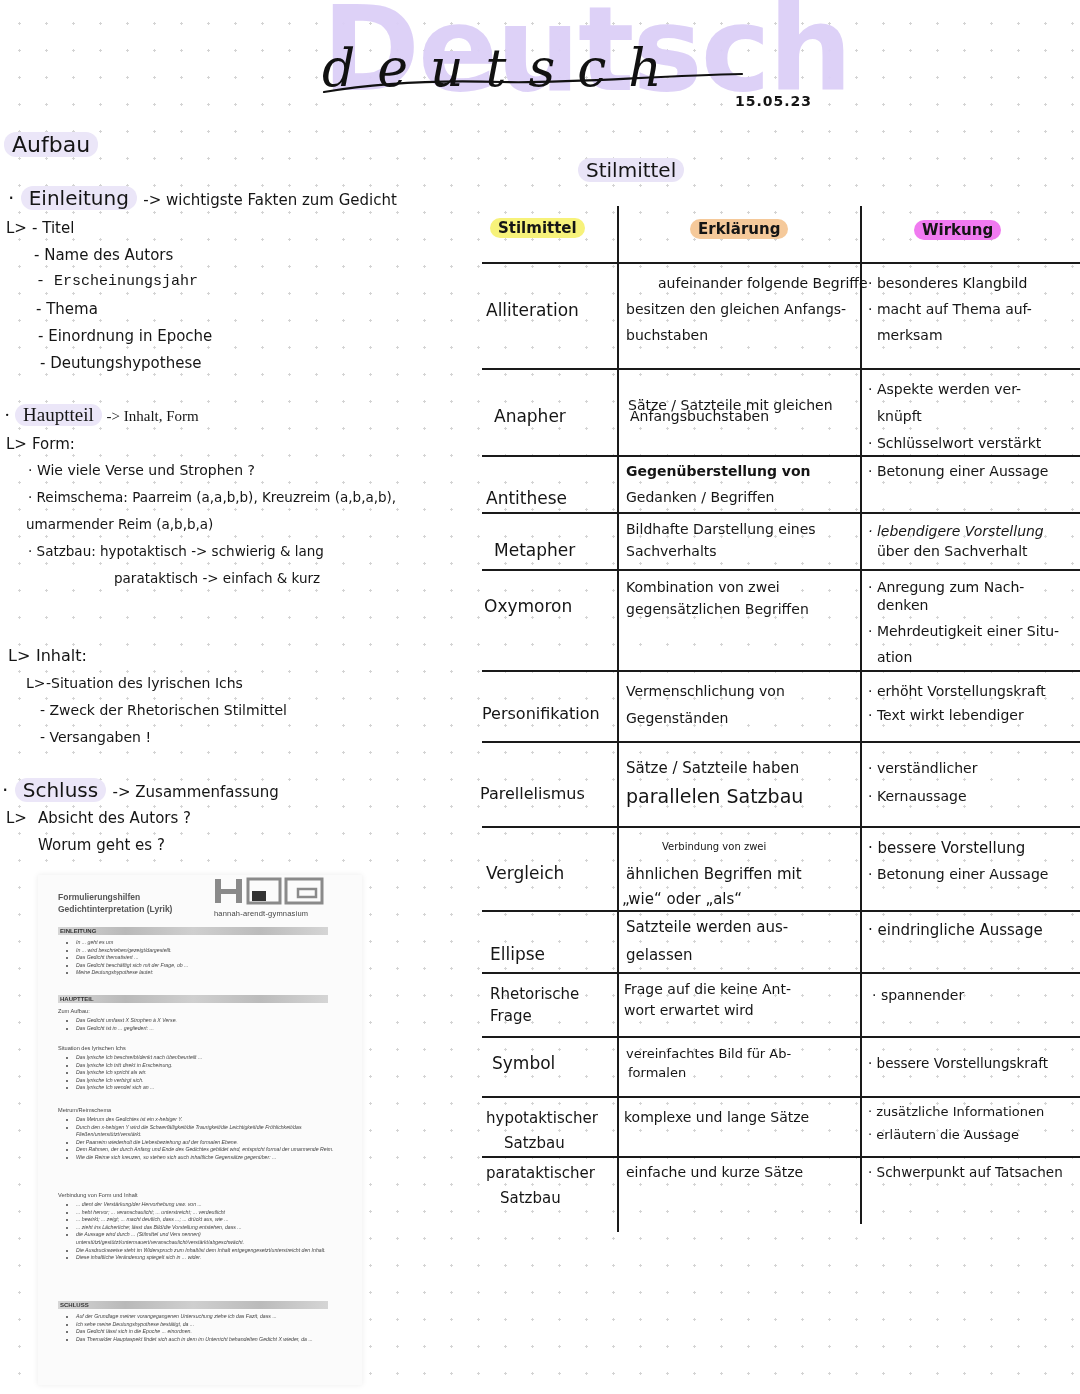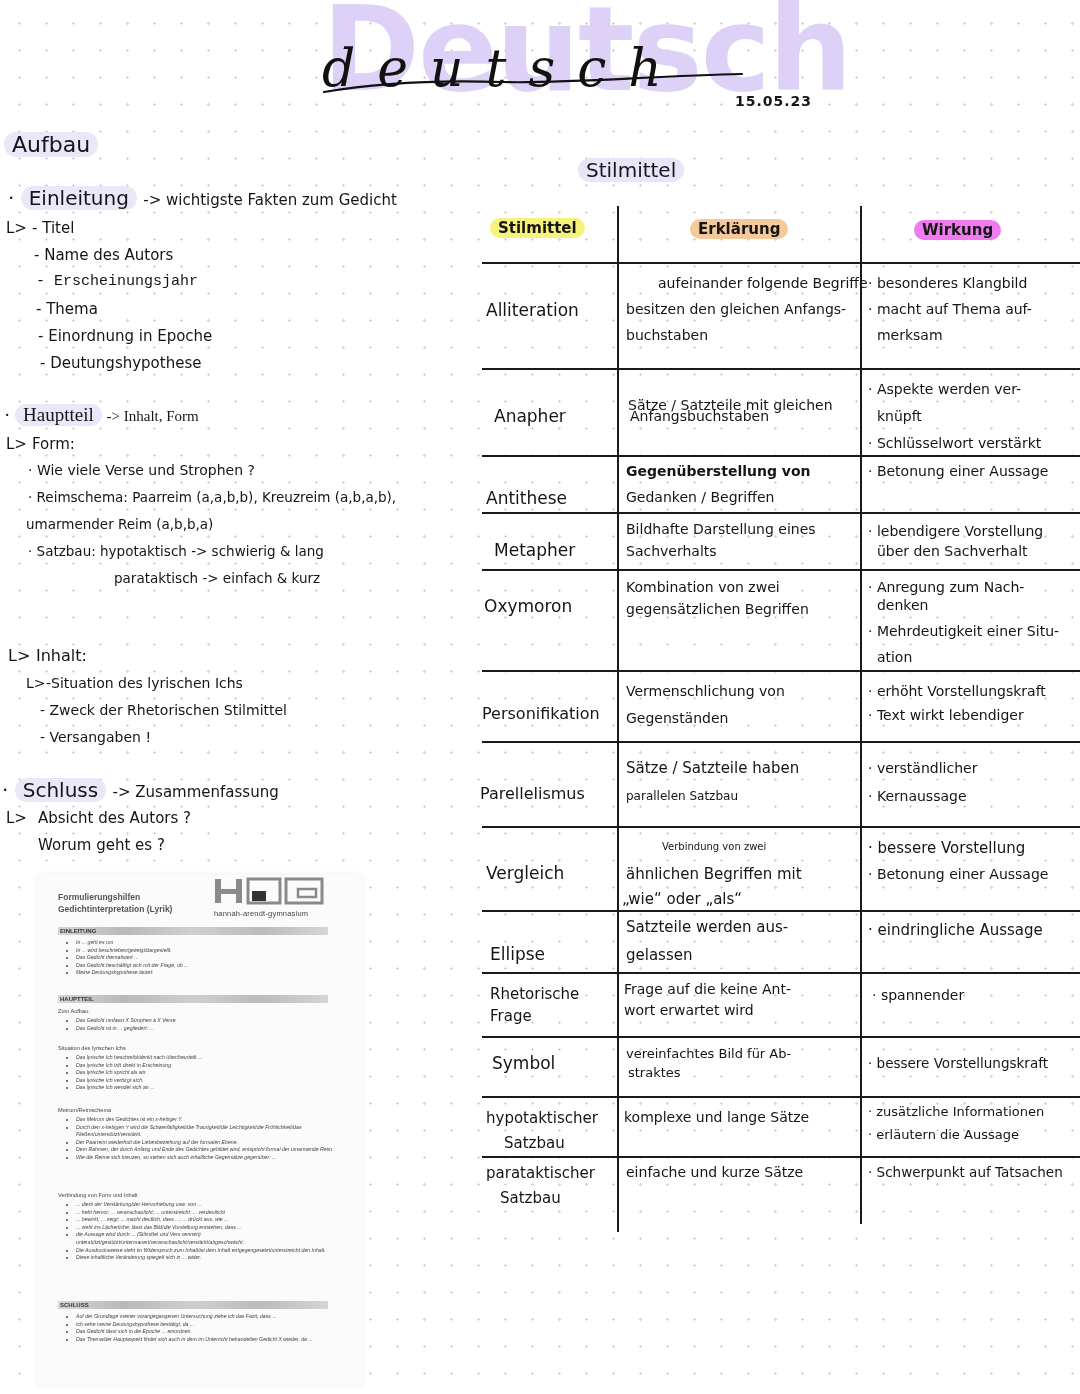--- a/index.html
+++ b/index.html
@@ -160,40 +160,40 @@
 <div class="cell-text hand" style="left:868px;top:430px;">· Schlüsselwort verstärkt</div>
 
 <div class="cell-name hand" style="left:486px;top:486px;">Antithese</div>
 <div class="cell-text hand" style="left:626px;top:458px;font-weight:bold;">Gegenüberstellung von</div>
 <div class="cell-text hand" style="left:626px;top:484px;">Gedanken / Begriffen</div>
 <div class="cell-text hand" style="left:868px;top:458px;">· Betonung einer Aussage</div>
 
 <div class="cell-name hand" style="left:494px;top:538px;">Metapher</div>
 <div class="cell-text hand" style="left:626px;top:516px;">Bildhafte Darstellung eines</div>
 <div class="cell-text hand" style="left:626px;top:538px;">Sachverhalts</div>
-<div class="cell-text hand" style="left:868px;top:518px;">· lebendigere Vorstellung</div>
+<div class="cell-text hand" style="left:868px;top:518px;font-style:italic;">· lebendigere Vorstellung</div>
 <div class="cell-text hand" style="left:868px;top:538px;white-space:pre;">  über den Sachverhalt</div>
 
 <div class="cell-name hand" style="left:484px;top:594px;">Oxymoron</div>
 <div class="cell-text hand" style="left:626px;top:574px;">Kombination von zwei</div>
 <div class="cell-text hand" style="left:626px;top:596px;">gegensätzlichen Begriffen</div>
 <div class="cell-text hand" style="left:868px;top:574px;">· Anregung zum Nach-</div>
 <div class="cell-text hand" style="left:868px;top:592px;white-space:pre;">  denken</div>
 <div class="cell-text hand" style="left:868px;top:618px;">· Mehrdeutigkeit einer Situ-</div>
 <div class="cell-text hand" style="left:868px;top:644px;white-space:pre;">  ation</div>
 
 <div class="cell-name hand" style="left:482px;top:702px;font-size:16px;">Personifikation</div>
 <div class="cell-text hand" style="left:626px;top:678px;">Vermenschlichung von</div>
 <div class="cell-text hand" style="left:626px;top:705px;">Gegenständen</div>
 <div class="cell-text hand" style="left:868px;top:678px;">· erhöht Vorstellungskraft</div>
 <div class="cell-text hand" style="left:868px;top:702px;">· Text wirkt lebendiger</div>
 
 <div class="cell-name hand" style="left:480px;top:782px;font-size:16px;">Parellelismus</div>
 <div class="cell-text hand" style="left:626px;top:755px;font-size:15px;">Sätze / Satzteile haben</div>
-<div class="cell-text hand" style="left:626px;top:783px;font-size:12px;">parallelen Satzbau</div>
+<div class="cell-text hand" style="left:626px;top:783px;font-size:19px;">parallelen Satzbau</div>
 <div class="cell-text hand" style="left:868px;top:755px;">· verständlicher</div>
 <div class="cell-text hand" style="left:868px;top:783px;">· Kernaussage</div>
 
 <div class="cell-name hand" style="left:486px;top:861px;">Vergleich</div>
 <div class="cell-text hand" style="left:662px;top:834px;font-size:10px;">Verbindung von zwei</div>
 <div class="cell-text hand" style="left:626px;top:861px;font-size:15px;">ähnlichen Begriffen mit</div>
 <div class="cell-text hand" style="left:622px;top:886px;font-size:15px;">„wie“ oder „als“</div>
 <div class="cell-text hand" style="left:868px;top:835px;font-size:15px;">· bessere Vorstellung</div>
 <div class="cell-text hand" style="left:868px;top:861px;">· Betonung einer Aussage</div>
 
@@ -203,21 +203,21 @@
 <div class="cell-text hand" style="left:868px;top:917px;font-size:15px;">· eindringliche Aussage</div>
 
 <div class="cell-name hand" style="left:490px;top:982px;font-size:15px;">Rhetorische</div>
 <div class="cell-name hand" style="left:490px;top:1004px;font-size:15px;">Frage</div>
 <div class="cell-text hand" style="left:624px;top:976px;">Frage auf die keine Ant-</div>
 <div class="cell-text hand" style="left:624px;top:997px;">wort erwartet wird</div>
 <div class="cell-text hand" style="left:872px;top:982px;">· spannender</div>
 
 <div class="cell-name hand" style="left:492px;top:1051px;">Symbol</div>
 <div class="cell-text hand" style="left:626px;top:1041px;font-size:13px;">vereinfachtes Bild für Ab-</div>
-<div class="cell-text hand" style="left:628px;top:1060px;font-size:13px;">straktes</div>
+<div class="cell-text hand" style="left:628px;top:1060px;font-size:13px;">formalen</div>
 <div class="cell-text hand" style="left:868px;top:1050px;font-size:13.5px;">· bessere Vorstellungskraft</div>
 
 <div class="cell-name hand" style="left:486px;top:1106px;font-size:15px;">hypotaktischer</div>
 <div class="cell-name hand" style="left:504px;top:1131px;font-size:15px;">Satzbau</div>
 <div class="cell-text hand" style="left:624px;top:1104px;">komplexe und lange Sätze</div>
 <div class="cell-text hand" style="left:868px;top:1099px;font-size:13px;">· zusätzliche Informationen</div>
 <div class="cell-text hand" style="left:868px;top:1122px;font-size:13px;">· erläutern die Aussage</div>
 
 <div class="cell-name hand" style="left:486px;top:1161px;font-size:15px;">parataktischer</div>
 <div class="cell-name hand" style="left:500px;top:1186px;font-size:15px;">Satzbau</div>

